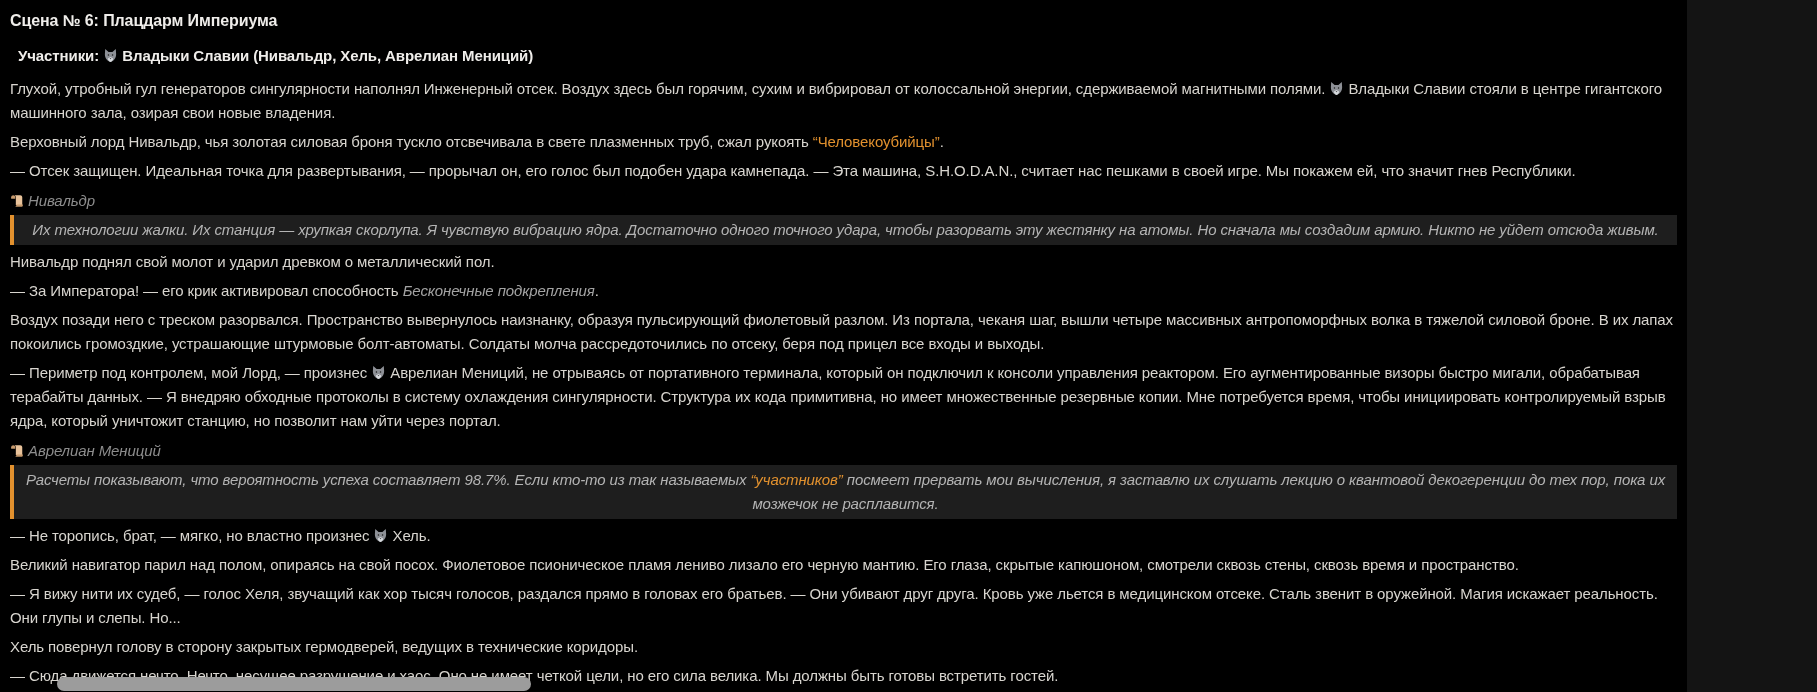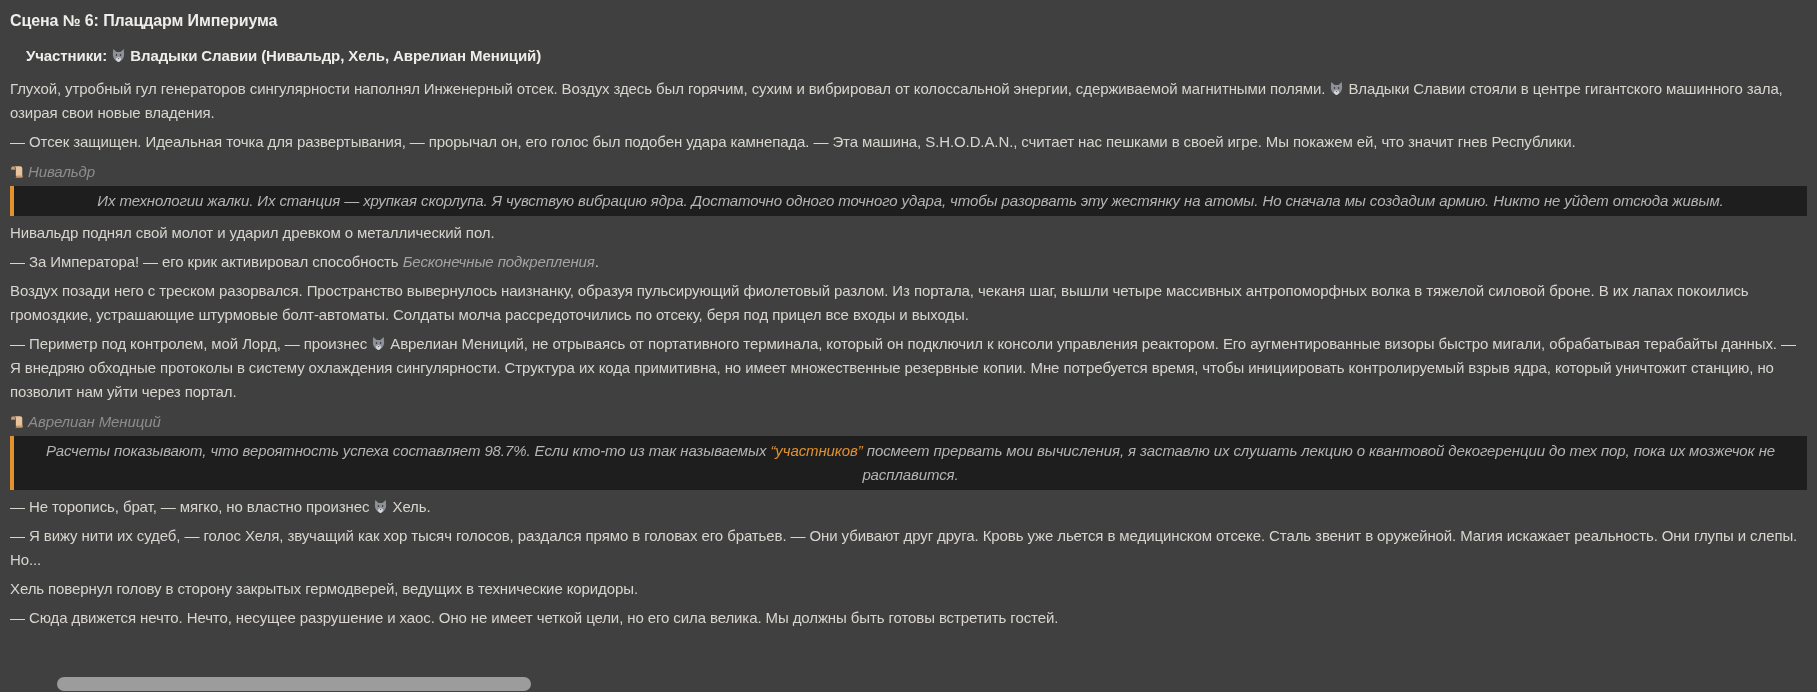--- a/index.html
+++ b/index.html
@@ -1,28 +1,28 @@
 <!DOCTYPE html>
 <html style="--accent: #e2912e;"><head>
 <meta charset="utf-8">
 <style>
   html, body { margin:0; padding:0; background:#141414; }
   .page {
-    width:1817px; height:692px; box-sizing:border-box;
+    width:1687px; height:692px; box-sizing:border-box;
     padding:8px 10px 0 10px; overflow:hidden; position:relative;
-    background:#404040;
+    background:#000000;
     color:#d8d5cf;
     font-family:"Liberation Sans","DejaVu Sans",sans-serif;
     font-size:15px; line-height:24px; letter-spacing:-0.1px;
   }
   h1.scene-title {
     margin:3px 0 13px 0; font-size:16px; line-height:20px;
     font-weight:bold; color:#efedea;
   }
-  p.participants { margin:0 0 9px 16px; font-weight:bold; color:#efedea; }
+  p.participants { margin:0 0 9px 8px; font-weight:bold; color:#efedea; }
   .blocks p.story { margin:0 0 5px 0; }
   .char-header {
     text-align:left; font-style:italic; color:#8d8d8d;
     margin:6px 0 2px 0;
   }
   .char-header .name { margin-left:4px; }
   blockquote.quote {
     margin:2px 0 5px 0; padding:3px 10px;
     background:#1e1e1e; border-left:4px solid var(--accent,#e2912e);
     font-style:italic; color:#b4b4b4;text-align:center;
@@ -52,20 +52,21 @@
           <path d="M10.6 16.2 H13.4 L12 17.8 Z" fill="#1b1b1b"></path>
         </svg></span> <span>Владыки Славии (Нивальдр, Хель, Аврелиан Мениций)</span></p>
   <div class="blocks">
       <p class="story"><span>Глухой, утробный гул генераторов сингулярности наполнял Инженерный отсек. Воздух здесь был горячим, сухим и вибрировал от колоссальной энергии, сдерживаемой магнитными полями. </span><span class="inline-icon"><svg width="15" height="15" viewBox="0 0 24 24">
             <path d="M3.5 1.5 L9 6.5 H15 L20.5 1.5 L21 10 C21 16.5 17 21 12 22.5 C7 21 3 16.5 3 10 Z" fill="#8d9096"></path>
             <path d="M12 22.3 C9.5 21.3 7.8 19 7.8 16.6 L12 14.2 L16.2 16.6 C16.2 19 14.5 21.3 12 22.3 Z" fill="#d7dade"></path>
             <circle cx="8.7" cy="11.2" r="1.2" fill="#1b1b1b"></circle>
             <circle cx="15.3" cy="11.2" r="1.2" fill="#1b1b1b"></circle>
             <path d="M10.6 16.2 H13.4 L12 17.8 Z" fill="#1b1b1b"></path>
           </svg></span><span> Владыки Славии стояли в центре гигантского машинного зала, озирая свои новые владения.</span></p>
+      <p class="story"><span>Верховный лорд Нивальдр, чья золотая силовая броня тускло отсвечивала в свете плазменных труб, сжал рукоять </span><span class="seg-accent">“Человекоубийцы”</span><span>.</span></p>
       <p class="story"><span>— Отсек защищен. Идеальная точка для развертывания, — прорычал он, его голос был подобен удара камнепада. — Эта машина, S.H.O.D.A.N., считает нас пешками в своей игре. Мы покажем ей, что значит гнев Республики.</span></p>
       <div class="char-header"><span class="inline-icon"><svg width="14" height="14" viewBox="0 0 24 24">
             <path d="M8 2 H17.5 C19.4 2 21 3.6 21 5.5 V19 H10 V5.5 C10 4.1 9.2 2.8 8 2 Z" fill="#e9c39b"></path>
             <path d="M5.5 2 C7.4 2 9 3.6 9 5.5 V8 H2 V5.5 C2 3.6 3.6 2 5.5 2 Z" fill="#c79a6d"></path>
             <path d="M22 18 V19.5 C22 20.9 20.9 22 19.5 22 H8.5 C10 21.4 11 20 11 18.5 V18 Z" fill="#c79a6d"></path>
           </svg></span><span class="name">Нивальдр</span></div>
       <blockquote class="quote"><span>Их технологии жалки. Их станция — хрупкая скорлупа. Я чувствую вибрацию ядра. Достаточно одного точного удара, чтобы разорвать эту жестянку на атомы. Но сначала мы создадим армию. Никто не уйдет отсюда живым.</span></blockquote>
       <p class="story"><span>Нивальдр поднял свой молот и ударил древком о металлический пол.</span></p>
       <p class="story"><span>— За Императора! — его крик активировал способность </span><span class="seg-ability">Бесконечные подкрепления</span><span>.</span></p>
       <p class="story"><span>Воздух позади него с треском разорвался. Пространство вывернулось наизнанку, образуя пульсирующий фиолетовый разлом. Из портала, чеканя шаг, вышли четыре массивных антропоморфных волка в тяжелой силовой броне. В их лапах покоились громоздкие, устрашающие штурмовые болт-автоматы. Солдаты молча рассредоточились по отсеку, беря под прицел все входы и выходы.</span></p>
@@ -82,20 +83,21 @@
             <path d="M22 18 V19.5 C22 20.9 20.9 22 19.5 22 H8.5 C10 21.4 11 20 11 18.5 V18 Z" fill="#c79a6d"></path>
           </svg></span><span class="name">Аврелиан Мениций</span></div>
       <blockquote class="quote"><span>Расчеты показывают, что вероятность успеха составляет 98.7%. Если кто-то из так называемых </span><span class="seg-accent">“участников”</span><span> посмеет прервать мои вычисления, я заставлю их слушать лекцию о квантовой декогеренции до тех пор, пока их мозжечок не расплавится.</span></blockquote>
       <p class="story"><span>— Не торопись, брат, — мягко, но властно произнес </span><span class="inline-icon"><svg width="15" height="15" viewBox="0 0 24 24">
             <path d="M3.5 1.5 L9 6.5 H15 L20.5 1.5 L21 10 C21 16.5 17 21 12 22.5 C7 21 3 16.5 3 10 Z" fill="#8d9096"></path>
             <path d="M12 22.3 C9.5 21.3 7.8 19 7.8 16.6 L12 14.2 L16.2 16.6 C16.2 19 14.5 21.3 12 22.3 Z" fill="#d7dade"></path>
             <circle cx="8.7" cy="11.2" r="1.2" fill="#1b1b1b"></circle>
             <circle cx="15.3" cy="11.2" r="1.2" fill="#1b1b1b"></circle>
             <path d="M10.6 16.2 H13.4 L12 17.8 Z" fill="#1b1b1b"></path>
           </svg></span><span> Хель.</span></p>
+      <p class="story"><span>Великий навигатор парил над полом, опираясь на свой посох. Фиолетовое псионическое пламя лениво лизало его черную мантию. Его глаза, скрытые капюшоном, смотрели сквозь стены, сквозь время и пространство.</span></p>
       <p class="story"><span>— Я вижу нити их судеб, — голос Хеля, звучащий как хор тысяч голосов, раздался прямо в головах его братьев. — Они убивают друг друга. Кровь уже льется в медицинском отсеке. Сталь звенит в оружейной. Магия искажает реальность. Они глупы и слепы. Но...</span></p>
       <p class="story"><span>Хель повернул голову в сторону закрытых гермодверей, ведущих в технические коридоры.</span></p>
       <p class="story"><span>— Сюда движется нечто. Нечто, несущее разрушение и хаос. Оно не имеет четкой цели, но его сила велика. Мы должны быть готовы встретить гостей.</span></p>
     </div>
   <div class="hscrollbar">
     <div class="hthumb"></div>
   </div>
 </div>
 
 </body></html>

